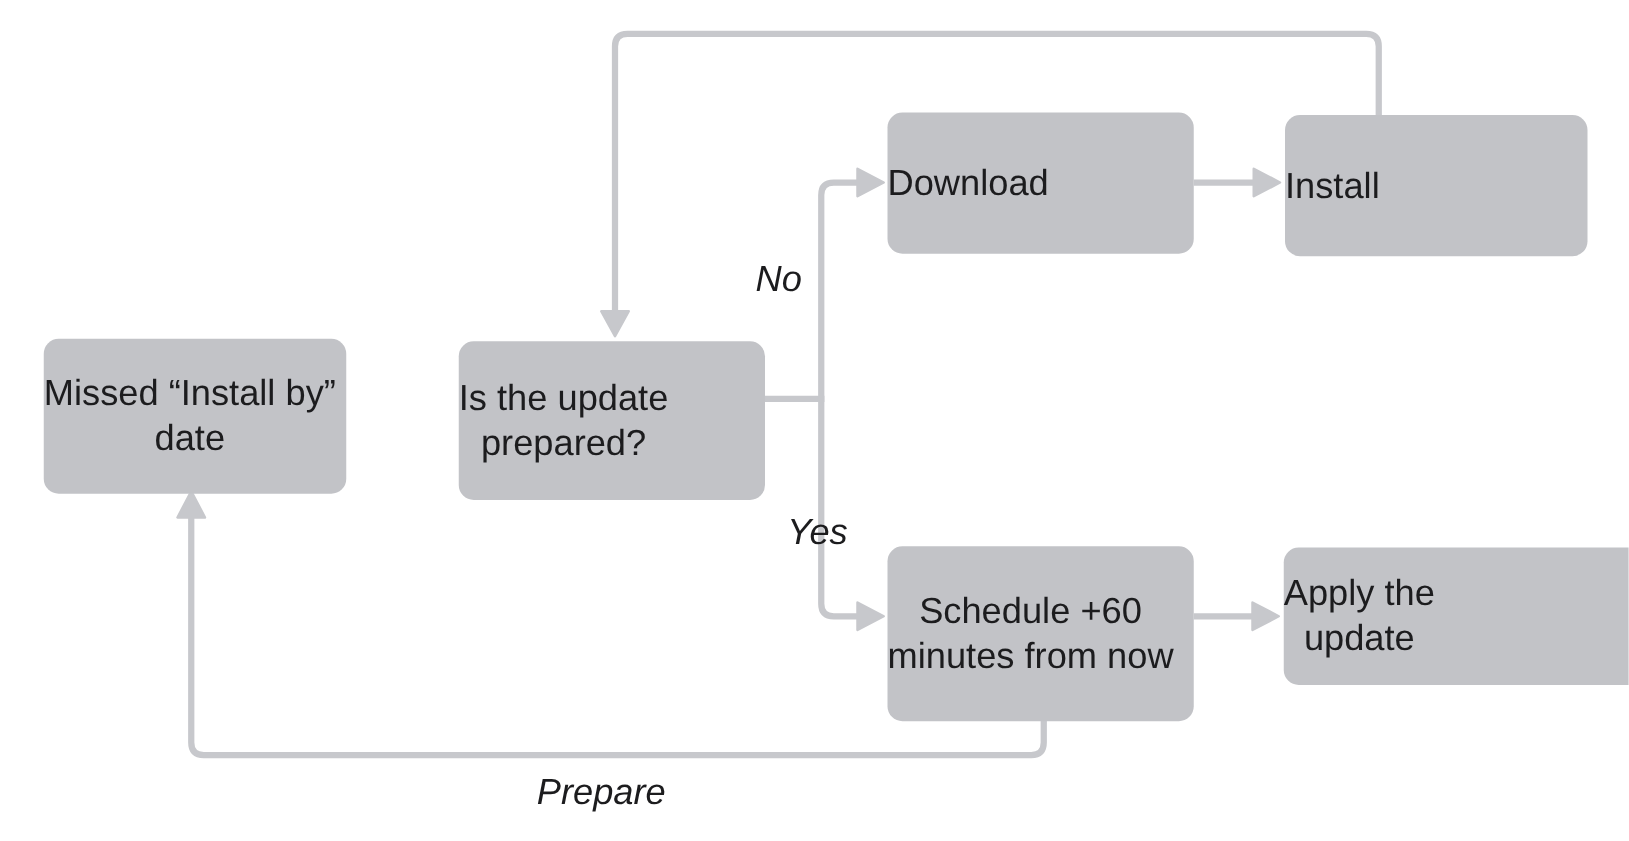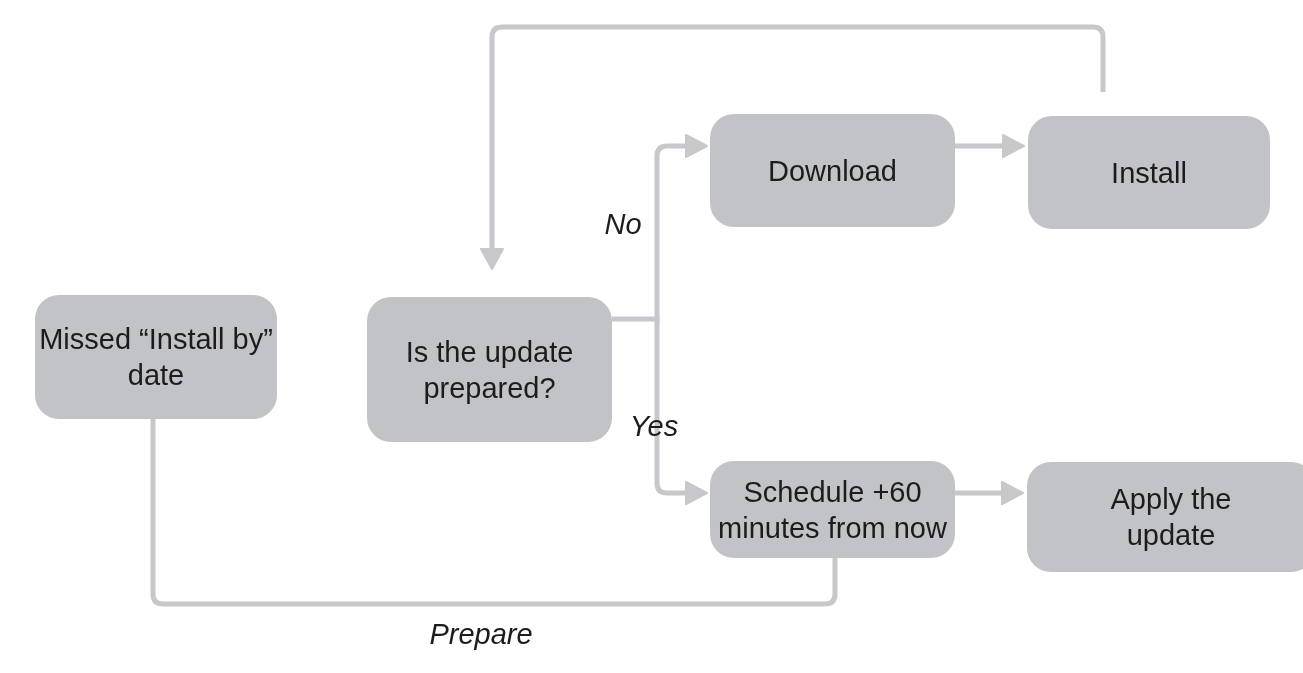--- a/index.html
+++ b/index.html
@@ -32,25 +32,23 @@
   }
   .arrowhead {
     fill: var(--connector, #c7c8cc);
     stroke: var(--connector, #c7c8cc);
     stroke-width: 2;
     stroke-linejoin: round;
   }
   .node {
     position: absolute;
     background: var(--node-fill, #c2c3c7);
-    border-radius: 24px;
+    border-radius: 12px;
     display: flex;
     align-items: center;
-    justify-content: center;
-    margin-top: 24px;
   }
   .node-label {
     font-size: 29px;
     line-height: 36px;
     text-align: center;
     white-space: pre;
     color: var(--text, #1c1c1e);
   }
   .edge-label {
     position: absolute;
@@ -86,34 +84,34 @@
 
     <path class="connector-line" d="M 835 552 L 835 594 Q 835 604 825 604 L 163 604 Q 153 604 153 594 L 153 413"></path>
     <polygon class="arrowhead" points="142,414 164,414 153,393"></polygon>
   </svg>
 
   <div class="node" style="left:35px; top:271px; width:242px; height:124px;">
     <span class="node-label">Missed “Install by”
 date</span>
   </div>
 
-  <div class="node" style="left:367px; top:273px; width:245px; height:145px;">
+  <div class="node" style="left:367px; top:273px; width:245px; height:127px;">
     <span class="node-label">Is the update
 prepared?</span>
   </div>
 
   <div class="node" style="left:710px; top:90px; width:245px; height:113px;">
     <span class="node-label">Download</span>
   </div>
 
   <div class="node" style="left:1028px; top:92px; width:242px; height:113px;">
     <span class="node-label">Install</span>
   </div>
 
-  <div class="node" style="left:710px; top:437px; width:245px; height:97px;">
+  <div class="node" style="left:710px; top:437px; width:245px; height:140px;">
     <span class="node-label">Schedule +60
 minutes from now</span>
   </div>
 
   <div class="node" style="left:1027px; top:438px; width:288px; height:110px;">
     <span class="node-label">Apply the
 update</span>
   </div>
 
   <div class="edge-label" style="left:623px; top:224px;">No</div>

